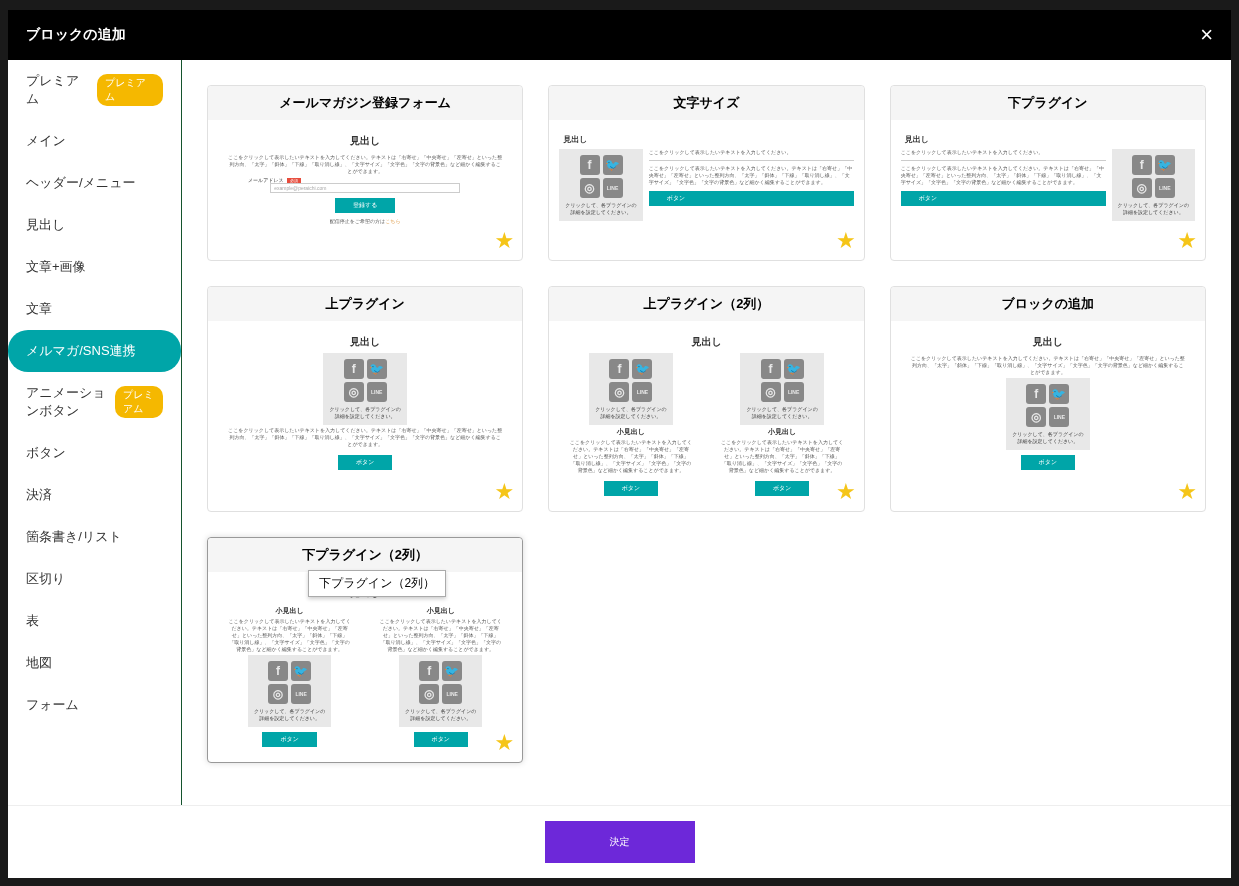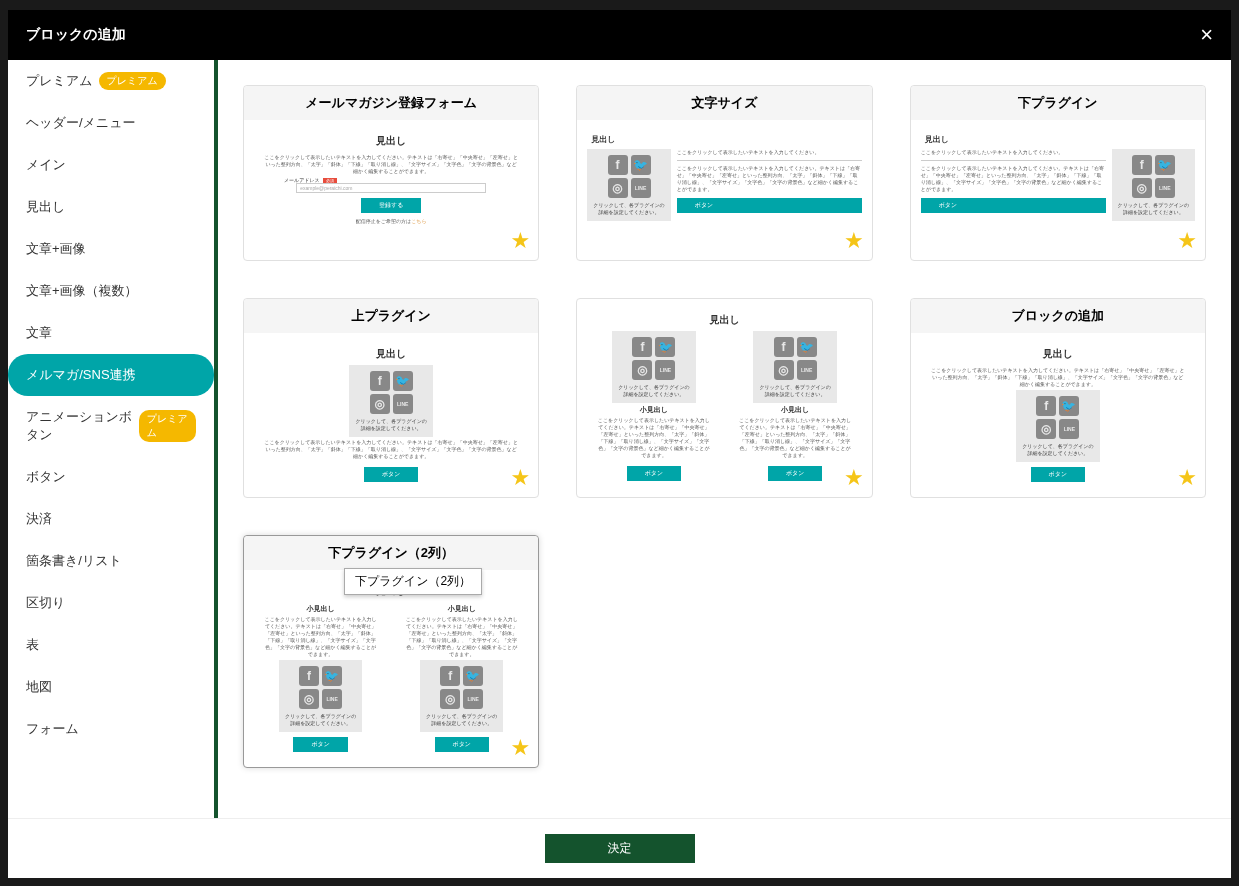--- a/index.html
+++ b/index.html
@@ -1,33 +1,33 @@
 <!DOCTYPE html>
 <html><head>
 <meta charset="utf-8">
 <style>
 * { margin: 0; padding: 0; box-sizing: border-box; font-family: "Hiragino Kaku Gothic Pro", "Meiryo", sans-serif; }
 body { background: #1a1a1a; width: 1239px; height: 886px; overflow: hidden; }
 .modal { position: absolute; top: 10px; left: 8px; right: 8px; bottom: 8px; background: #fff; display: flex; flex-direction: column; }
 .modal-header { background: #000; color: #fff; padding: 12px 18px; font-size: 14px; font-weight: bold; display: flex; justify-content: space-between; align-items: center; }
 .close-btn { color: #fff; font-size: 22px; cursor: pointer; background: none; border: none; }
 .modal-body { flex: 1; display: flex; overflow: hidden; }
-.sidebar { width: 210px; background: #fff; overflow-y: auto; border-right: 4px solid #14532d; }
+.sidebar { width: 174px; background: #fff; overflow-y: auto; border-right: 1px solid #14532d; }
 .sidebar-item { padding: 12px 18px; font-size: 13px; color: #333; cursor: pointer; display: flex; align-items: center; }
 .sidebar-item.active { background: #00a5a8; color: #fff; border-radius: 20px; }
 .badge { background: #f5b800; color: #fff; font-size: 10px; padding: 2px 8px; border-radius: 10px; margin-left: 6px; }
 .content { flex: 1; padding: 25px; overflow-y: auto; background: #fff; }
-.cards { display: grid; grid-template-columns: repeat(3, 1fr); gap: 37px; }
+.cards { display: grid; grid-template-columns: repeat(3, 1fr); gap: 25px; }
 .card { border: 1px solid #e0e0e0; border-radius: 4px; position: relative; cursor: pointer; background: #fff; }
 .card.hover { border: 1px solid #999; box-shadow: 0 0 6px rgba(0,0,0,0.15); }
 .card-title { background: #f5f5f5; padding: 8px; text-align: center; font-size: 13px; font-weight: bold; border-radius: 4px 4px 0 0; }
 .card-body { padding: 10px; min-height: 140px; display: flex; flex-direction: column; align-items: center; justify-content: flex-start; font-size: 6px; color: #333; }
 .star { position: absolute; bottom: 6px; right: 8px; color: #f5c518; font-size: 22px; }
 .modal-footer { padding: 15px; background: #fff; text-align: center; border-top: 1px solid #eee; }
-.confirm-btn { background: #14532d; color: #fff; border: none; padding: 6px 0; width: 150px; font-size: 12px; cursor: pointer; }
+.confirm-btn { background: #6d28d9; color: #fff; border: none; padding: 14px 0; width: 150px; font-size: 10px; cursor: pointer; }
 .tooltip { position: absolute; background: #fff; border: 1px solid #aaa; padding: 4px 10px; font-size: 12px; box-shadow: 0 2px 4px rgba(0,0,0,0.2); z-index: 10; white-space: nowrap; }
 
 
 .pv-heading { font-size: 10px; font-weight: bold; margin: 4px 0; }
 .pv-subheading { font-size: 7px; font-weight: bold; margin-top: 2px; text-align: center; }
 .pv-text { font-size: 5px; color: #555; text-align: center; line-height: 1.4; margin: 2px 0; padding: 0 10px; }
 .pv-text-left { font-size: 5px; color: #555; text-align: left; line-height: 1.4; }
 .pv-label { font-size: 5px; color: #333; align-self: flex-start; margin-left: 30px; }
 .pv-req { background: #e74c3c; color: #fff; font-size: 4px; padding: 0 3px; margin-left: 2px; }
 .pv-input { width: 190px; height: 10px; border: 1px solid #ccc; font-size: 5px; padding: 1px 3px; color: #aaa; }
@@ -53,33 +53,30 @@
     <button class="close-btn">×</button>
   </div>
 
   <div class="modal-body">
     <div class="sidebar" id="sidebar">
         <div class="sidebar-item">
           <span>プレミアム</span>
           <span class="badge">プレミアム</span>
         </div>
         <div class="sidebar-item">
+          <span>メイン</span>
+        </div>
+        <div class="sidebar-item">
           <span>ヘッダー/メニュー</span>
         </div>
         <div class="sidebar-item">
-          <span>メイン</span>
-        </div>
-        <div class="sidebar-item">
           <span>見出し</span>
         </div>
         <div class="sidebar-item">
           <span>文章+画像</span>
-        </div>
-        <div class="sidebar-item">
-          <span>文章+画像（複数）</span>
         </div>
         <div class="sidebar-item">
           <span>文章</span>
         </div>
         <div class="sidebar-item active">
           <span>メルマガ/SNS連携</span>
         </div>
         <div class="sidebar-item">
           <span>アニメーションボタン</span>
           <span class="badge">プレミアム</span>
@@ -181,20 +178,21 @@
                   <div class="pv-sns-icon" style="font-size: 5px;">LINE</div>
                 </div>
                 <div class="pv-sns-caption">クリックして、各プラグインの<br>詳細を設定してください。</div>
               </div>
               <div class="pv-text">ここをクリックして表示したいテキストを入力してください。テキストは「右寄せ」「中央寄せ」「左寄せ」といった整列方向、「太字」「斜体」「下線」「取り消し線」、「文字サイズ」「文字色」「文字の背景色」など細かく編集することができます。</div>
               <div class="pv-btn">ボタン</div>
             </div>
             <div class="star">★</div>
           </div>
           <div class="card">
+            <div class="card-title">上プラグイン（2列）</div>
             <div class="card-body">
               <div class="pv-heading">見出し</div>
               <div class="pv-row">
                 <div class="pv-col">
                   <div class="pv-sns-block">
                     <div class="pv-sns-icons">
                       <div class="pv-sns-icon">f</div>
                       <div class="pv-sns-icon">🐦</div>
                       <div class="pv-sns-icon">◎</div>
                       <div class="pv-sns-icon" style="font-size: 5px;">LINE</div>

